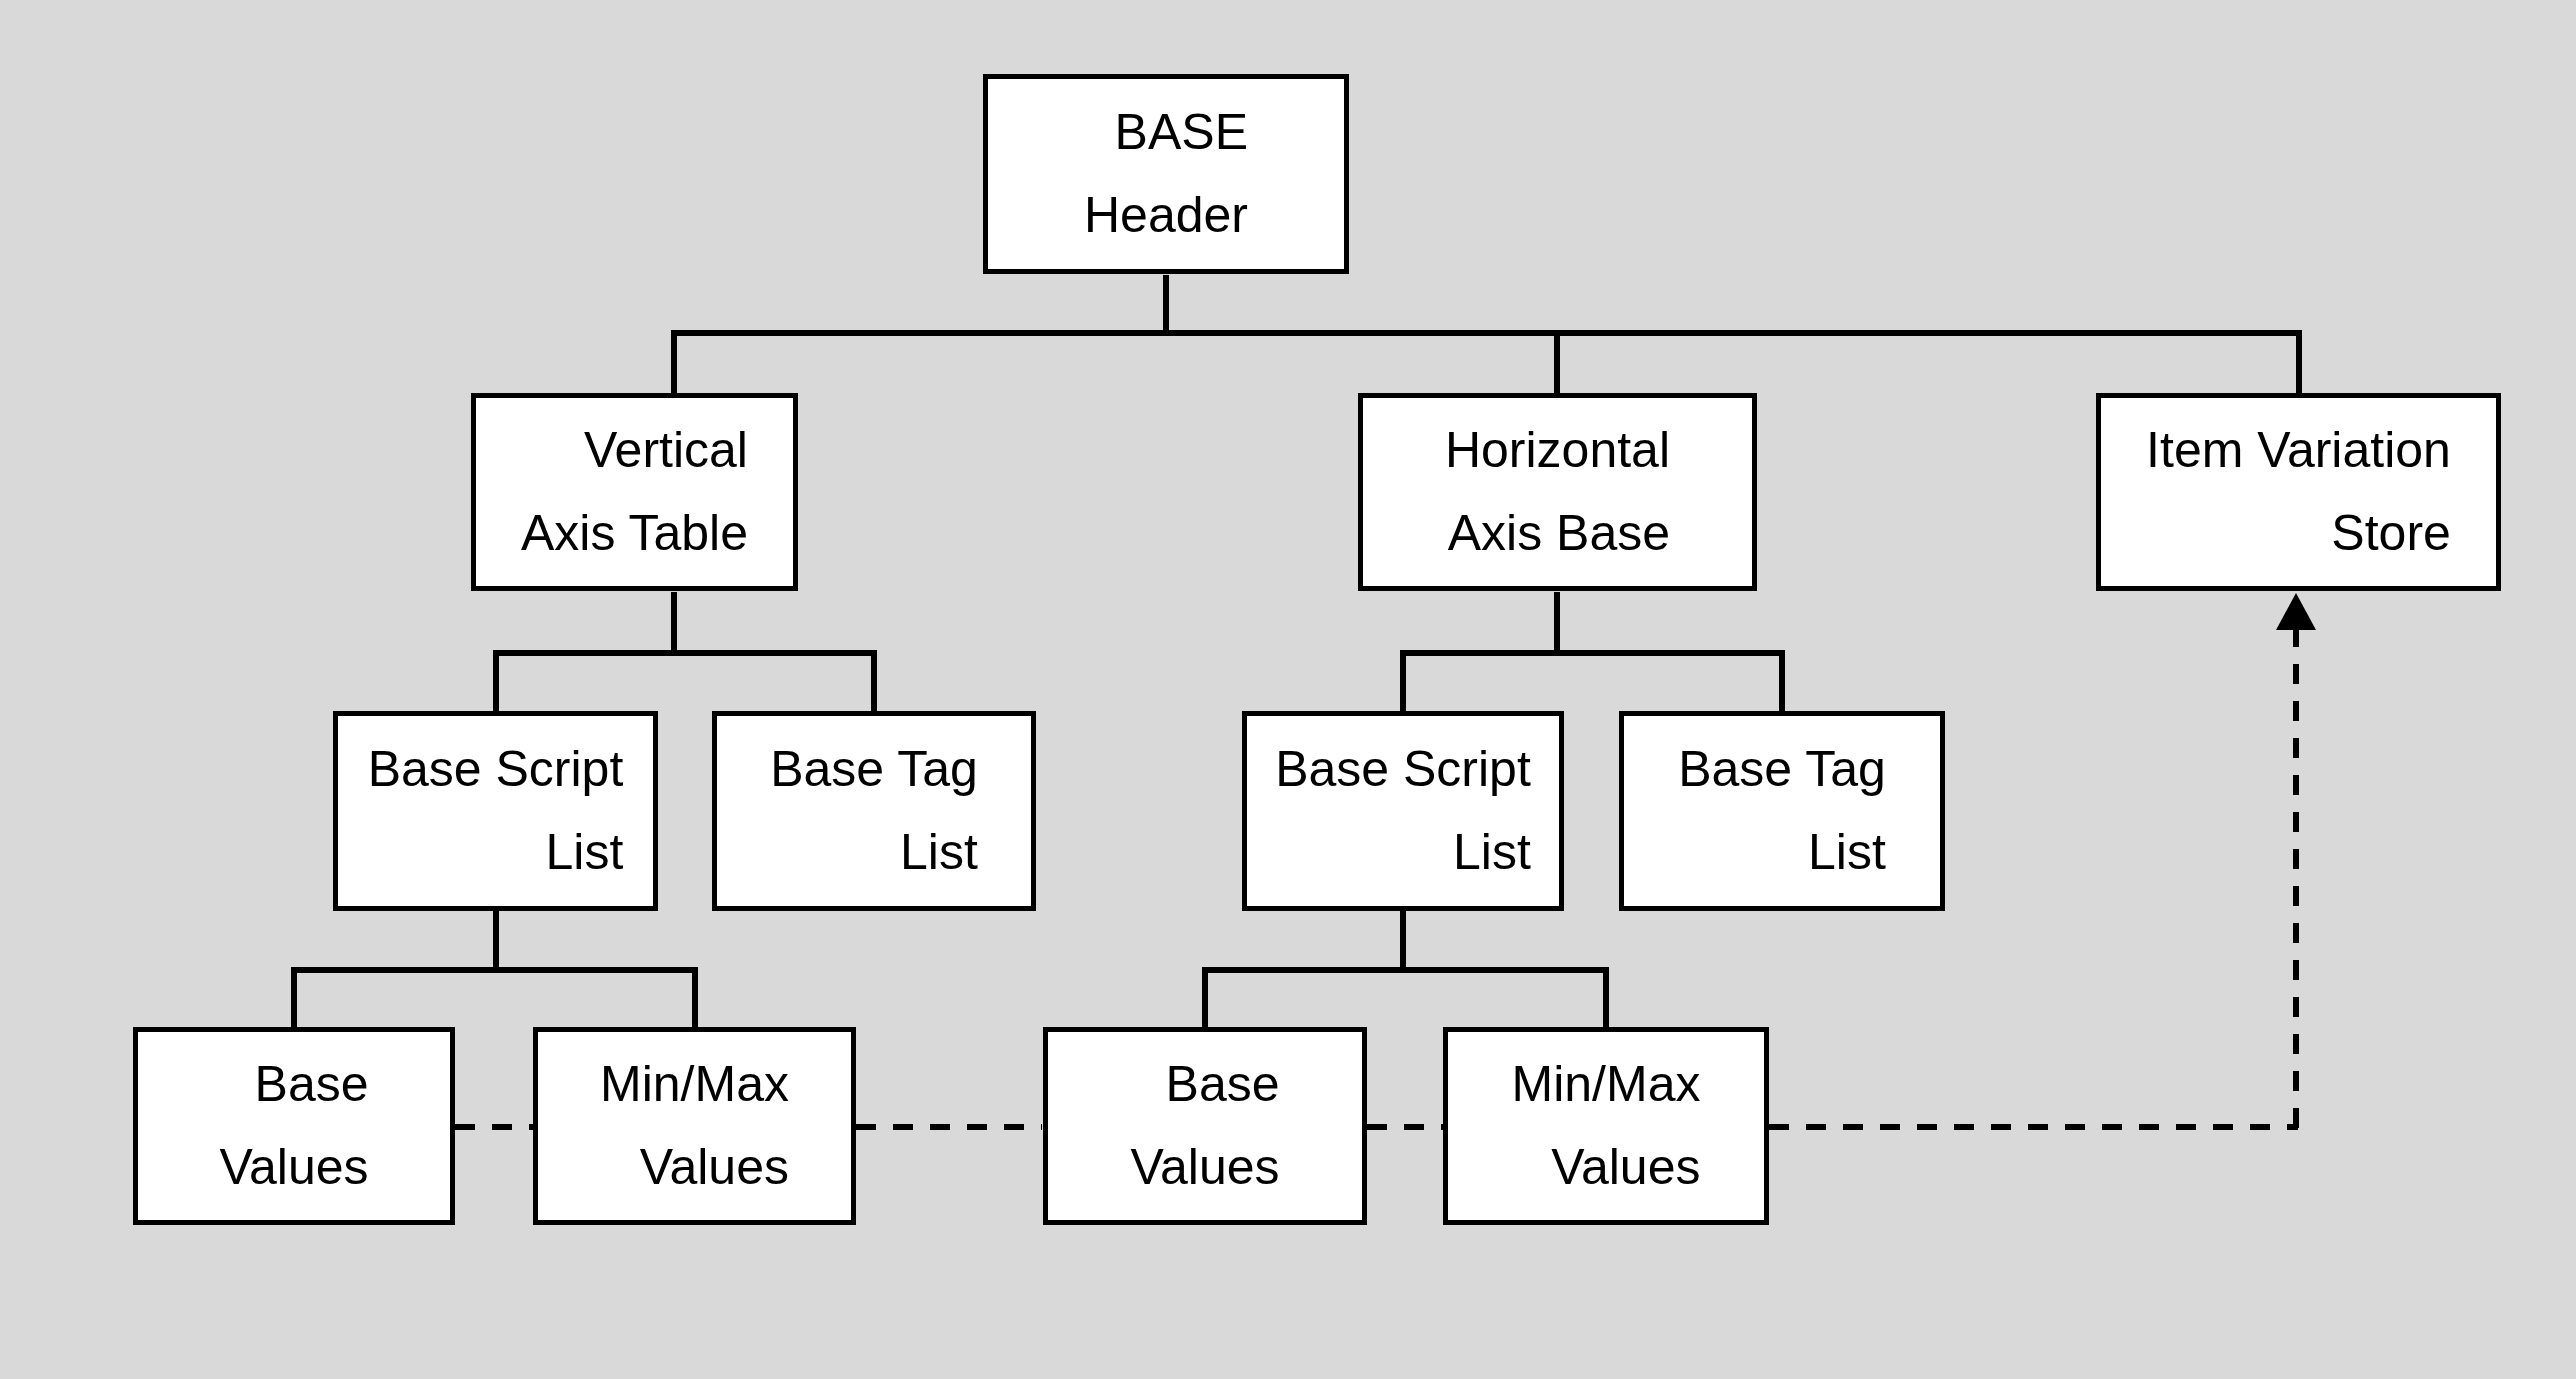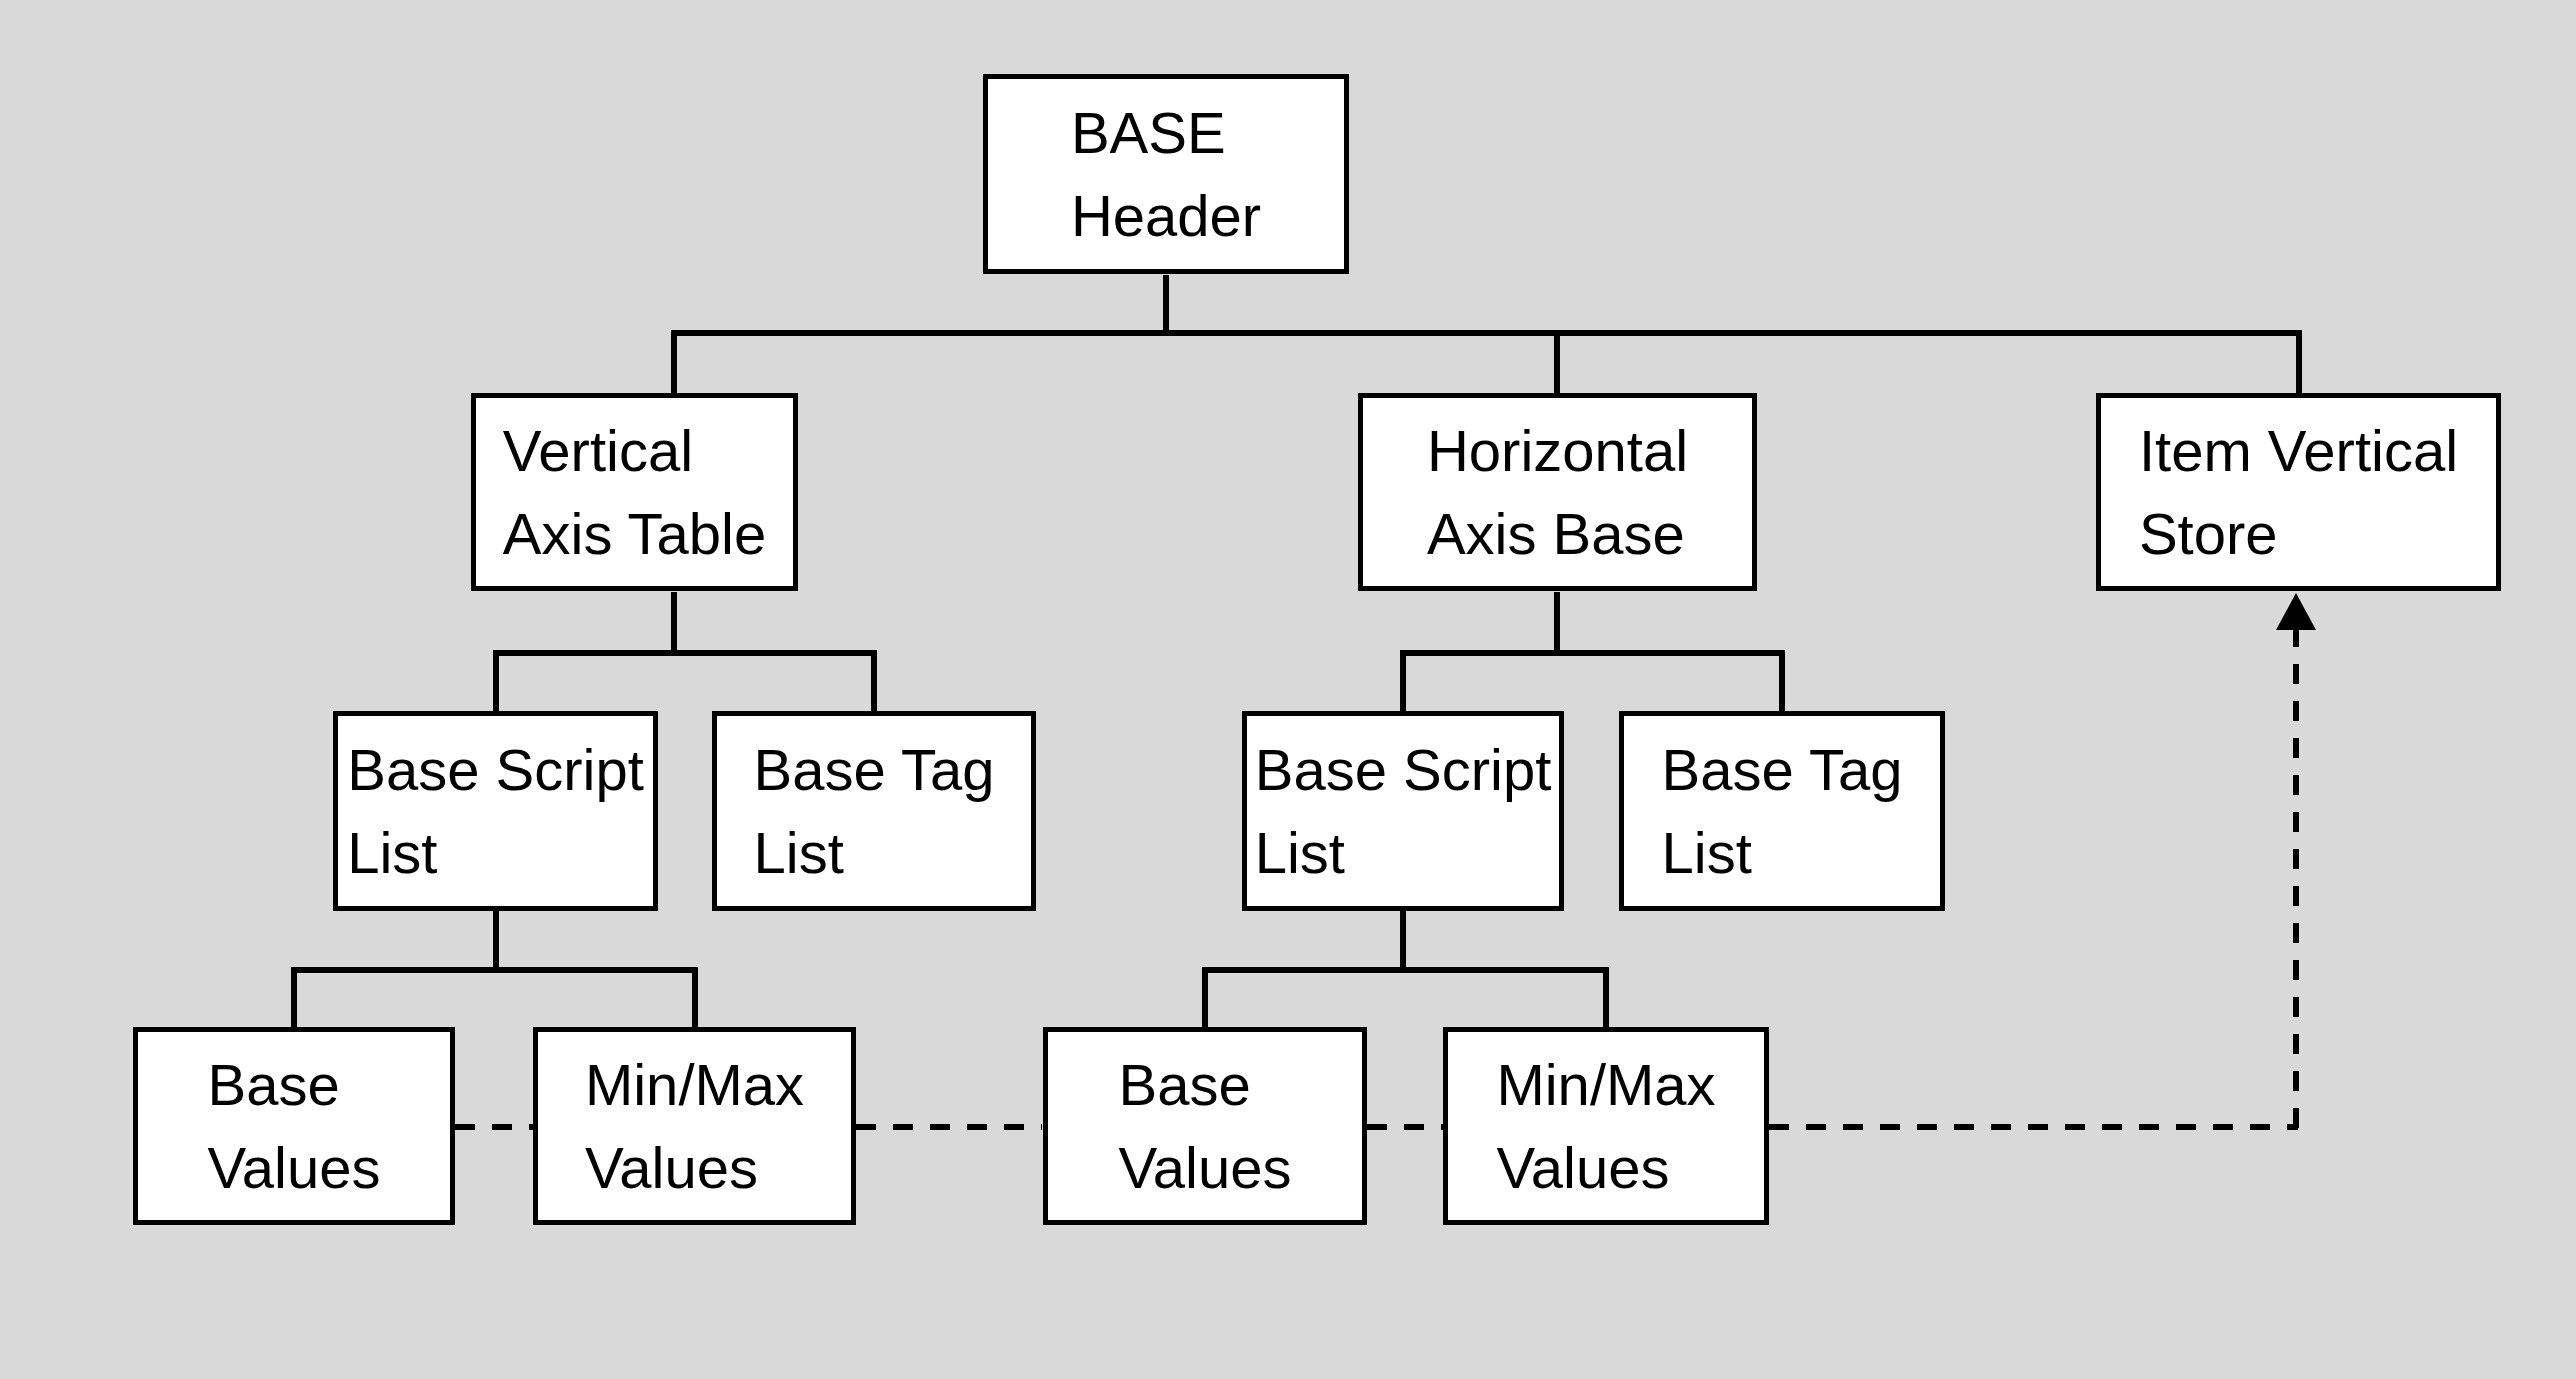--- a/index.html
+++ b/index.html
@@ -15,23 +15,23 @@
     position: absolute;
     background: #ffffff;
     border: 5.5px solid #000000;
     box-sizing: border-box;
     display: flex;
     align-items: center;
     justify-content: center;
   }
   .label {
     white-space: pre-line;
-    text-align: left;
+    text-align: right;
     color: #000000;
-    font-size: 58px;
+    font-size: 50px;
     line-height: 83px;
   }
   .line { position: absolute; background: #000000; }
   .dash-h {
     position: absolute; height: 5.5px;
     background: repeating-linear-gradient(90deg, #000000 0 20px, transparent 20px 37px);
   }
   .dash-v {
     position: absolute; width: 5.5px;
     background: repeating-linear-gradient(180deg, #000000 0 20px, transparent 20px 37px);
@@ -131,21 +131,21 @@
     <span class="label">Vertical
 Axis Table</span>
   </div>
 
   <div class="node pos-horizontal-axis">
     <span class="label">Horizontal
 Axis Base</span>
   </div>
 
   <div class="node pos-item-variation">
-    <span class="label">Item Vertical
+    <span class="label">Item Variation
 Store</span>
   </div>
 
   <div class="node pos-script-list-v">
     <span class="label">Base Script
 List</span>
   </div>
 
   <div class="node pos-tag-list-v">
     <span class="label">Base Tag

